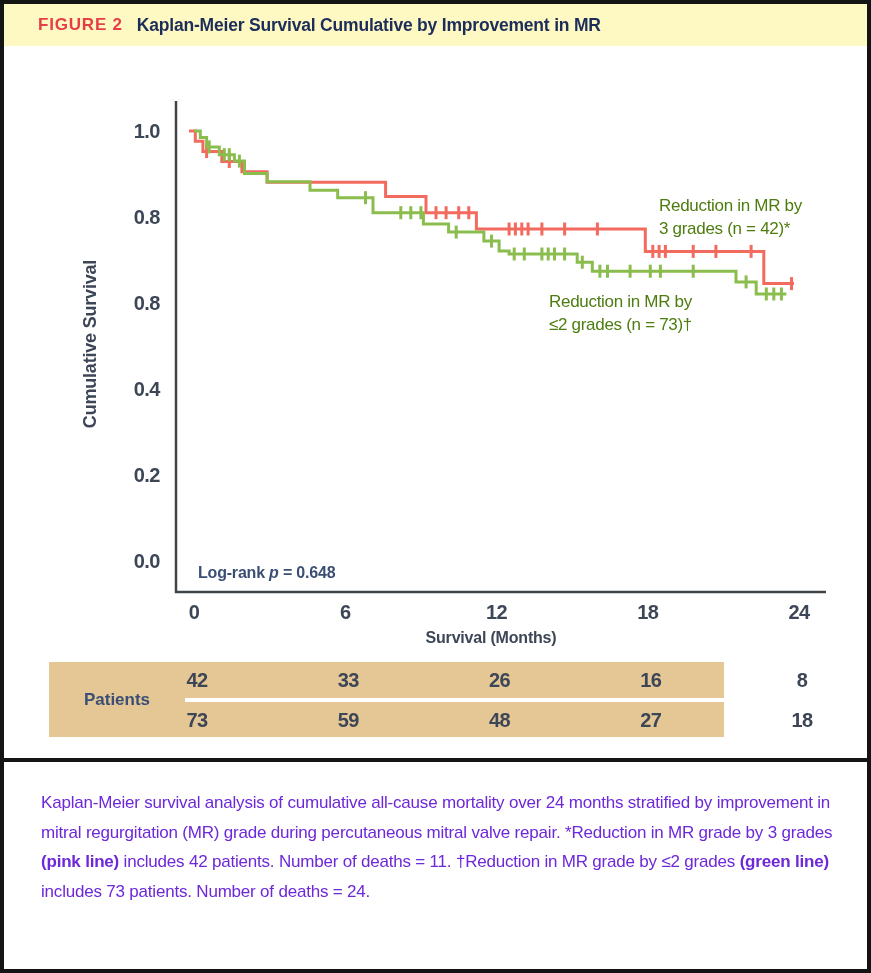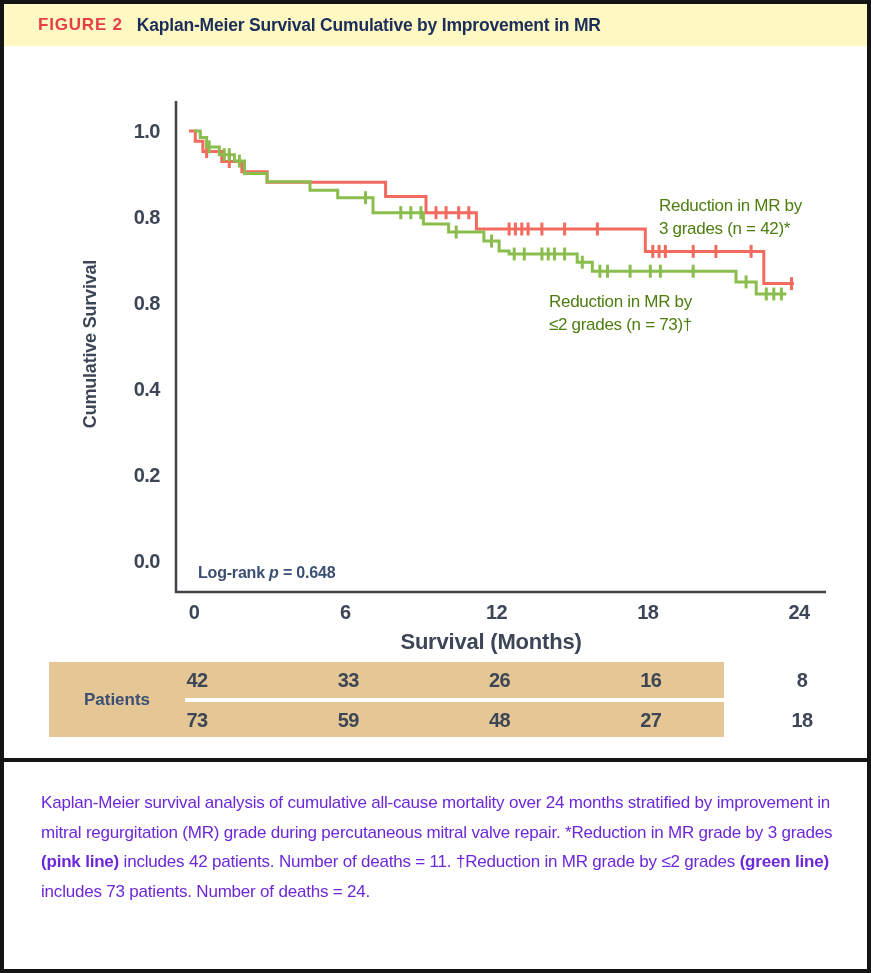--- a/index.html
+++ b/index.html
@@ -6,21 +6,21 @@
   body{font-family:"Liberation Sans", sans-serif;}
   #figure{position:relative;width:871px;height:973px;background:#ffffff;box-sizing:border-box;border:4px solid #141414;overflow:hidden;}
   
   .header{position:absolute;left:0;top:0;right:0;height:42px;background:#fef9c3;display:flex;align-items:center;padding-left:34px;box-sizing:border-box;}
   .fig-label{color:#E53E48;font-weight:bold;font-size:17px;letter-spacing:0.8px;margin-right:14px;white-space:nowrap;}
   .fig-title{color:#1C2D5A;font-weight:bold;font-size:17.5px;letter-spacing:-0.2px;white-space:nowrap;}
   
   .chart-title{position:absolute;left:150px;top:70px;width:660px;text-align:center;font-size:26px;font-weight:bold;color:#20262E;letter-spacing:-0.3px;}
   .chart-title span{border-bottom:3px solid #16181c;padding:0 2px 1px 2px;}
   .y-axis-label{position:absolute;left:86px;top:340px;transform:translate(-50%,-50%) rotate(-90deg);font-size:18px;font-weight:bold;color:#3D4656;white-space:nowrap;letter-spacing:-0.2px;}
-  .x-axis-label{position:absolute;left:327px;top:625px;width:320px;text-align:center;font-size:22px;font-weight:bold;color:#3D4656;letter-spacing:-0.2px;}
+  .x-axis-label{position:absolute;left:327px;top:625px;width:320px;text-align:center;font-size:16px;font-weight:bold;color:#3D4656;letter-spacing:-0.2px;}
   .ytick{position:absolute;left:92px;width:64px;text-align:right;font-size:20px;font-weight:bold;color:#3D4656;line-height:26px;letter-spacing:-0.5px;}
   .xtick{position:absolute;width:60px;text-align:center;top:597px;font-size:20px;font-weight:bold;color:#3D4656;letter-spacing:-0.5px;}
   .logrank{position:absolute;left:194px;top:560px;font-size:16px;font-weight:600;color:#3A4F73;letter-spacing:-0.2px;}
   .annotation{position:absolute;font-size:17px;font-weight:400;color:#4d7c0f;line-height:23px;letter-spacing:-0.3px;white-space:nowrap;}
   .ann-red{left:655px;top:190px;}
   .ann-green{left:545px;top:286px;}
   
   .patients-box{position:absolute;left:45px;top:658px;width:136px;height:75px;background:#E5C795;display:flex;align-items:center;justify-content:center;font-size:17px;font-weight:600;color:#3A4F73;}
   .risk-row{position:absolute;left:178px;width:542px;background:#E5C795;}
   .risk-row-1{top:658px;height:36px;}

